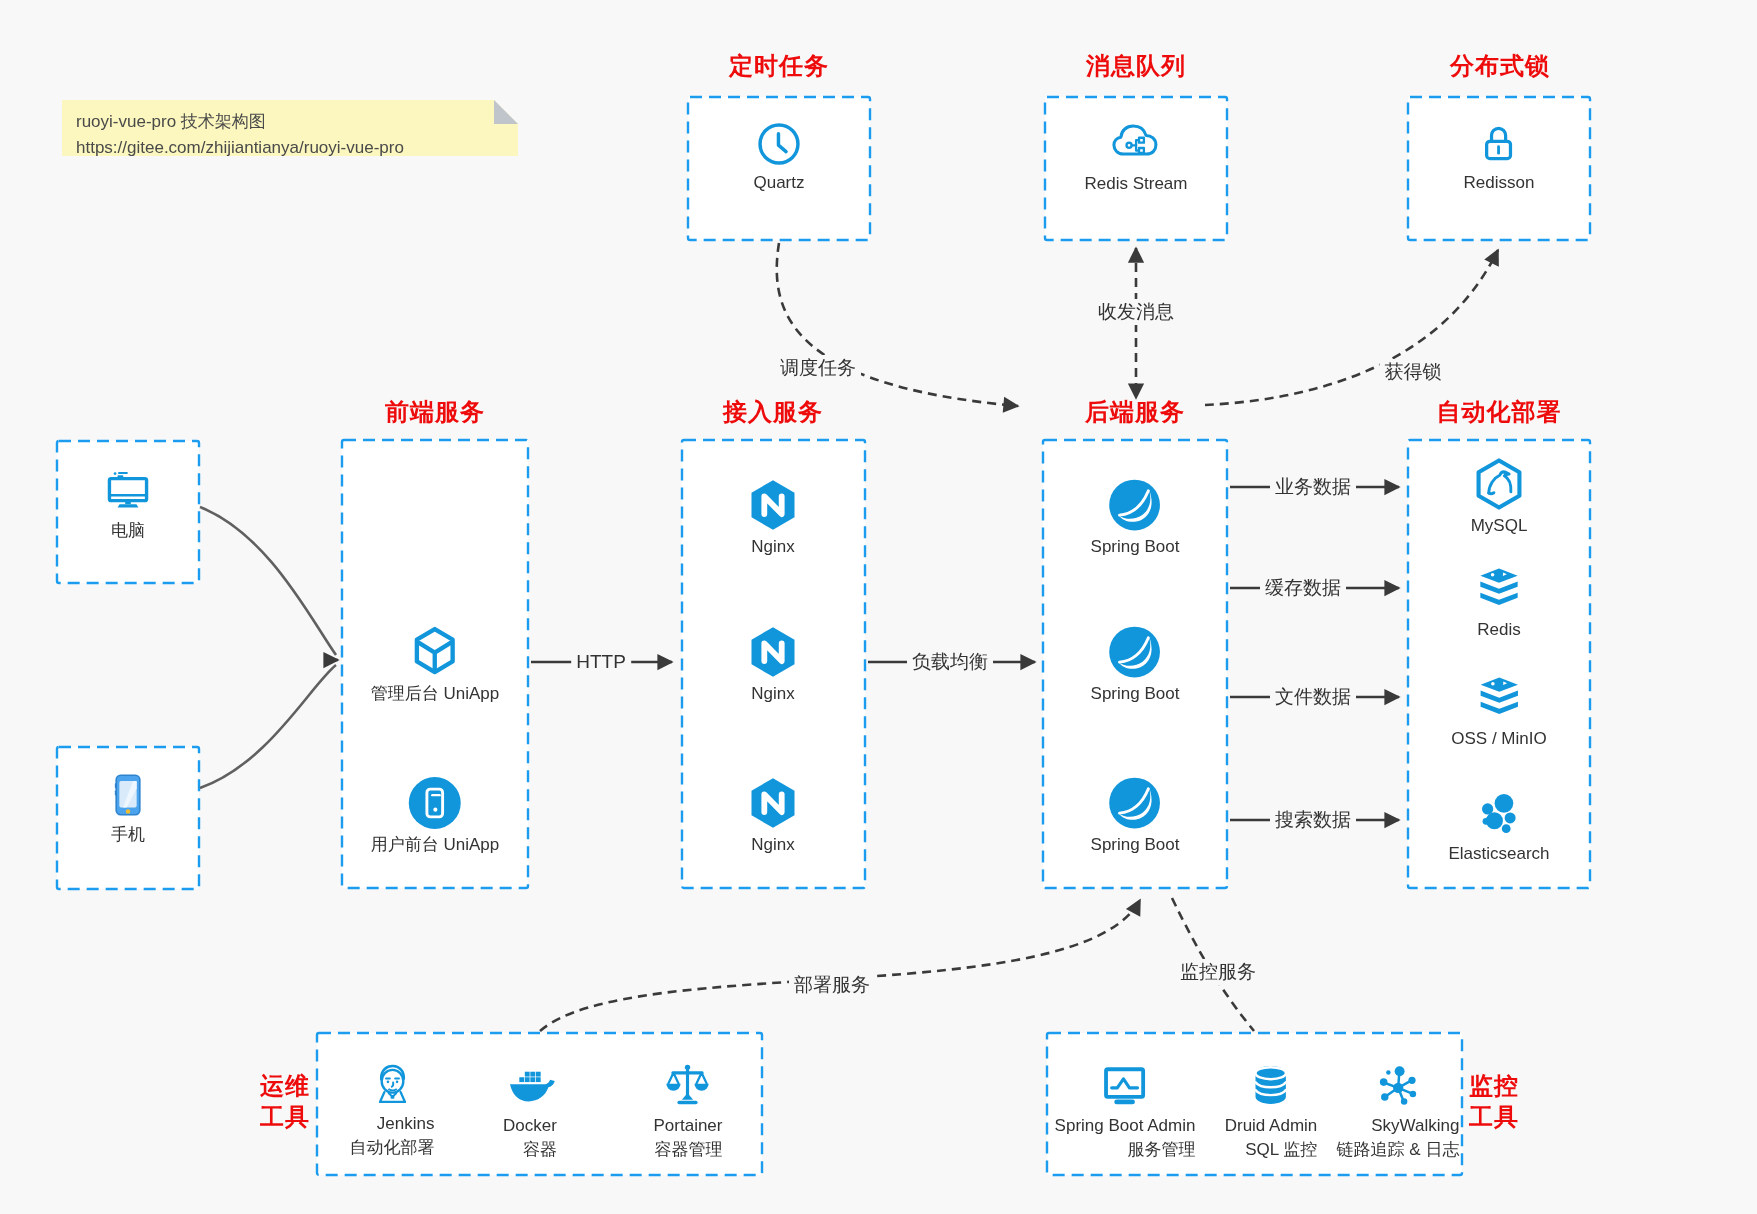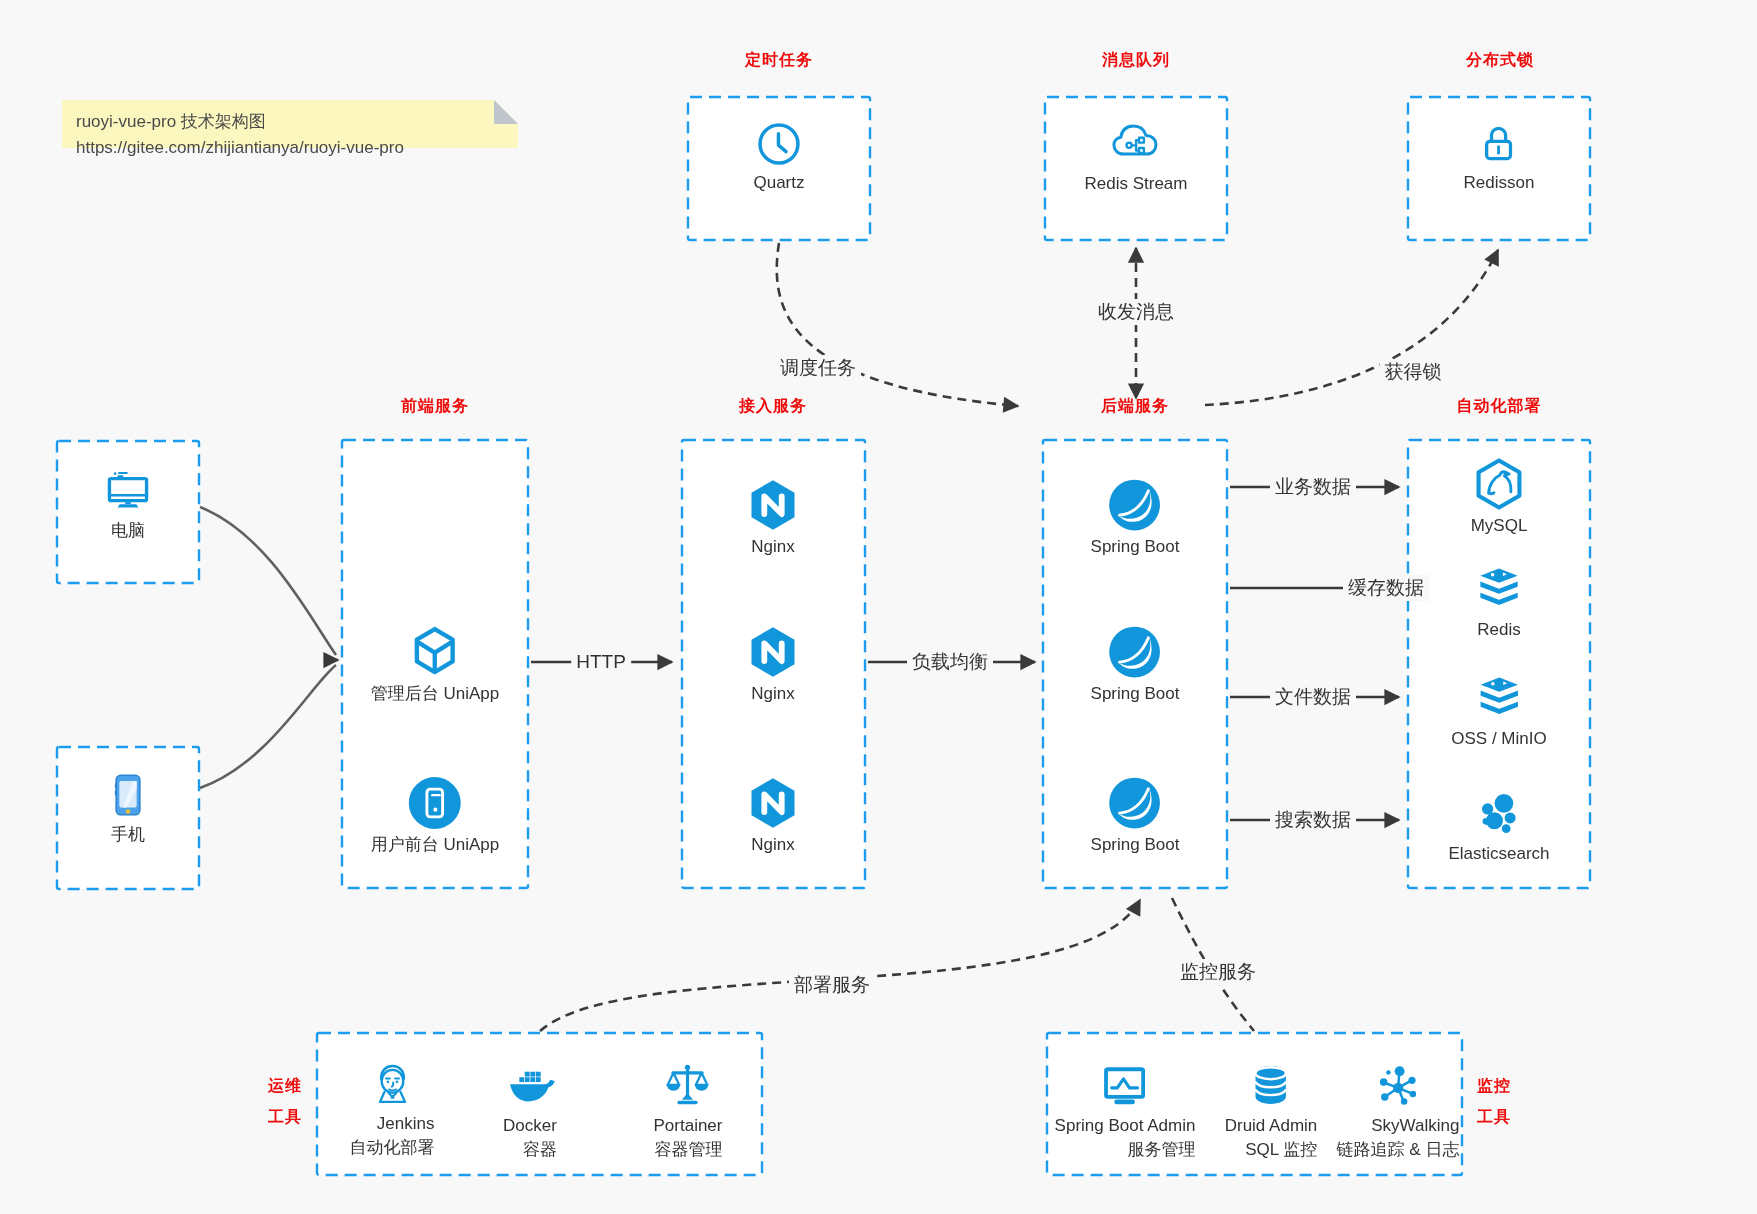--- a/index.html
+++ b/index.html
@@ -13,27 +13,27 @@
   #wires{position:absolute;left:0;top:0;pointer-events:none;}
   #wires .box{fill:#ffffff;stroke:var(--border);stroke-width:2.4;stroke-dasharray:12 7;}
   #wires .wire{fill:none;stroke:var(--arrow);stroke-width:2.6;}
   #wires .dash{stroke-dasharray:9 6;}
   #wires .client{stroke:#606060;}
   .node{position:absolute;transform:translateX(-50%);display:flex;flex-direction:column;
     align-items:center;gap:2px;text-align:right;}
   .nlabel{font-size:17px;color:var(--text);white-space:nowrap;line-height:1.3;}
   .nlabels{display:flex;flex-direction:column;}
   .nlabels .nlabel{line-height:24px;}
-  .rtitle{position:absolute;transform:translateX(-50%);font-size:16px;font-weight:700;
+  .rtitle{position:absolute;transform:translateX(-50%);font-size:24px;font-weight:700;
     color:var(--red);white-space:nowrap;letter-spacing:1px;}
   .rside{line-height:31px;text-align:center;}
   .rside span{display:block;}
   .elabel{position:absolute;transform:translate(-50%,-50%);font-size:19px;color:var(--text);
     background:var(--canvas_bg);padding:0 5px;white-space:nowrap;}
-  .note{position:absolute;left:62px;top:100px;width:456px;height:48px;background:var(--note_bg);
+  .note{position:absolute;left:62px;top:100px;width:456px;height:56px;background:var(--note_bg);
     color:#4a4a4a;font-size:17px;line-height:26px;padding:9px 0 12px 14px;box-sizing:border-box;}
   .note .cut{position:absolute;top:0;right:0;width:24px;height:24px;background:var(--canvas_bg);
     clip-path:polygon(0 0,100% 0,100% 100%);}
   .note .fold{position:absolute;top:0;right:0;width:24px;height:24px;background:#bfc5ca;
     clip-path:polygon(0 0,100% 100%,0 100%);}
   .i-s{stroke:var(--accent);fill:none;stroke-linecap:round;stroke-linejoin:round;}
   .i-f{fill:var(--accent);}
   .i-w{stroke:#fff;fill:none;stroke-linecap:round;stroke-linejoin:round;}
   .i-wf{fill:#fff;}
   .ic{display:block;line-height:0;}
@@ -405,21 +405,21 @@
     </span>
     <span class="nlabels">
       <span class="nlabel">SkyWalking</span>
       <span class="nlabel">链路追踪 &amp; 日志</span>
     </span>
   </div>
 
   <div class="elabel" style="left:601px;top:662px">HTTP</div>
   <div class="elabel" style="left:950px;top:662px">负载均衡</div>
   <div class="elabel" style="left:1313px;top:487px">业务数据</div>
-  <div class="elabel" style="left:1386px;top:588px">缓存数据</div>
+  <div class="elabel" style="left:1303px;top:588px">缓存数据</div>
   <div class="elabel" style="left:1313px;top:697px">文件数据</div>
   <div class="elabel" style="left:1313px;top:820px">搜索数据</div>
   <div class="elabel" style="left:818px;top:368px">调度任务</div>
   <div class="elabel" style="left:1136px;top:312px">收发消息</div>
   <div class="elabel" style="left:1413px;top:372px">获得锁</div>
   <div class="elabel" style="left:832px;top:985px">部署服务</div>
   <div class="elabel" style="left:1218px;top:972px">监控服务</div>
 
 </div>
 

